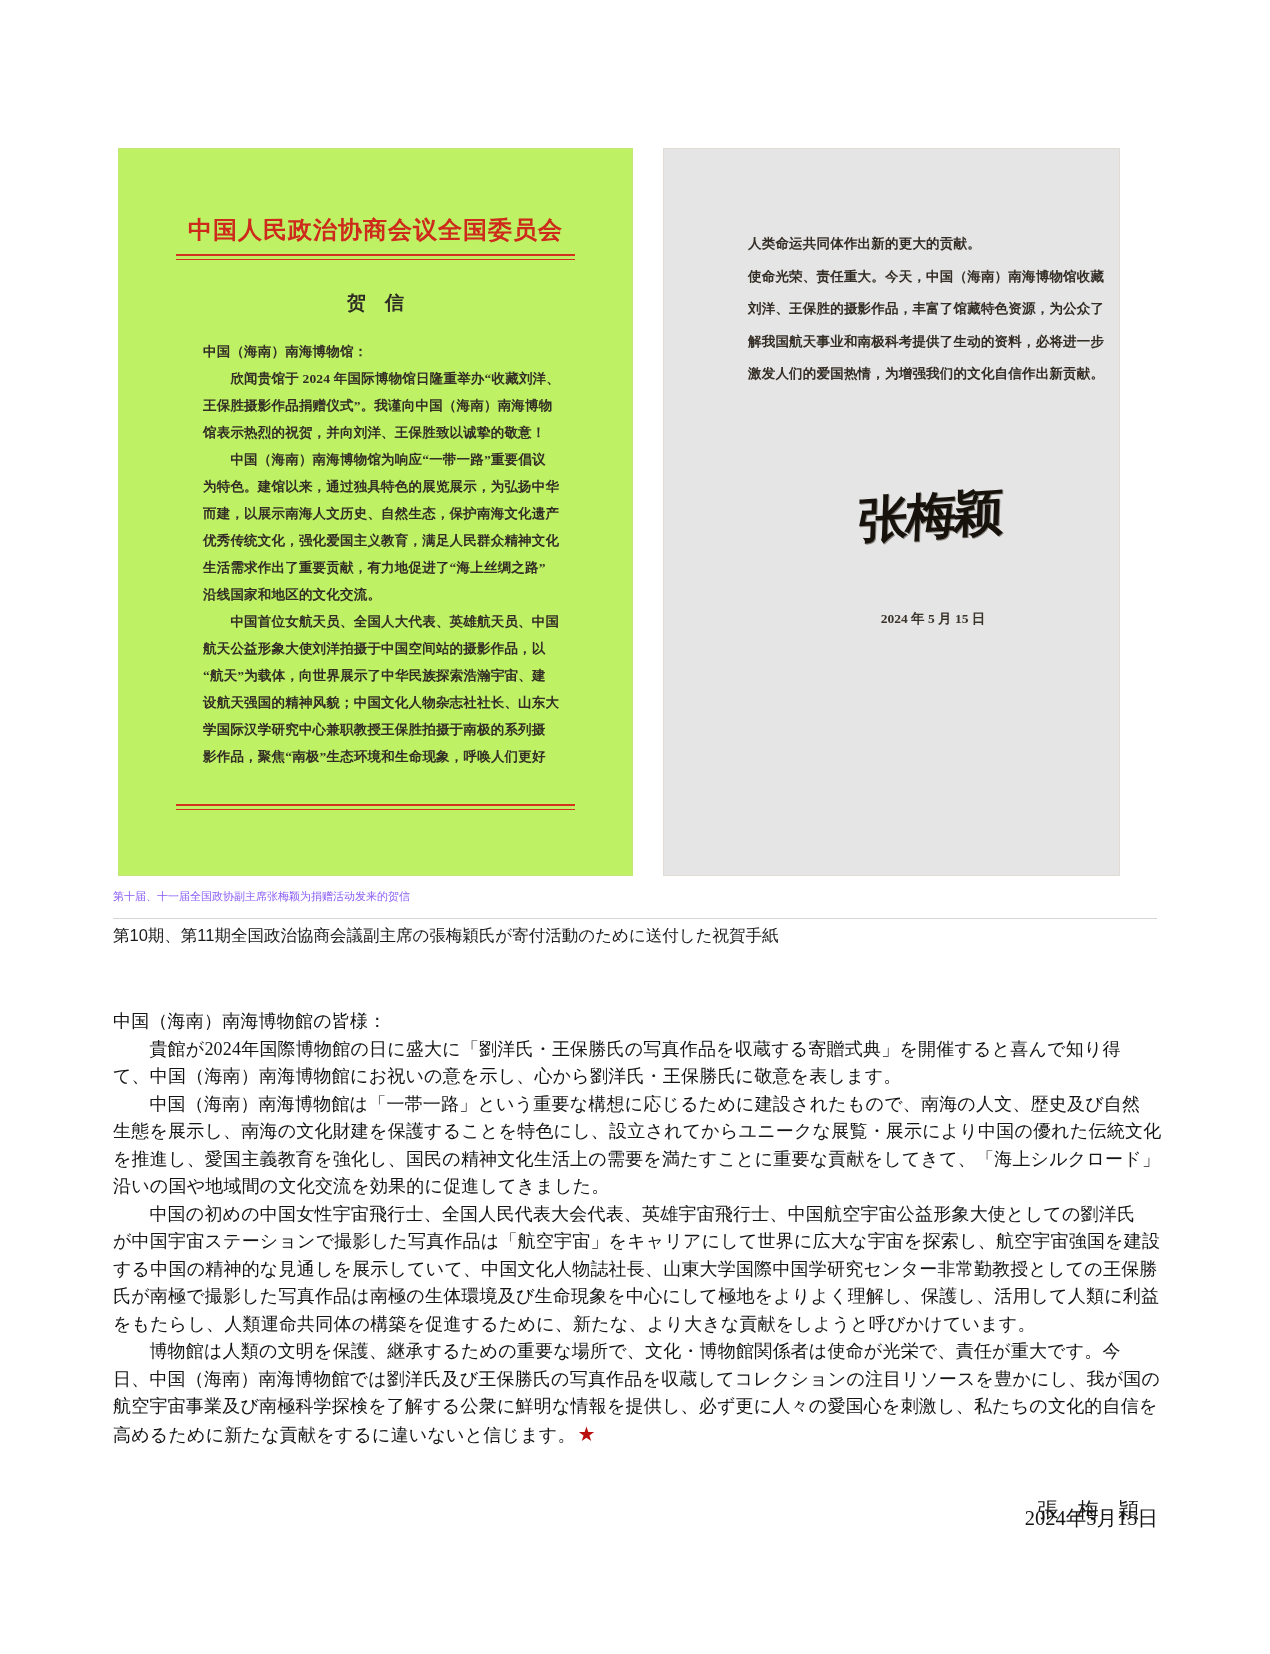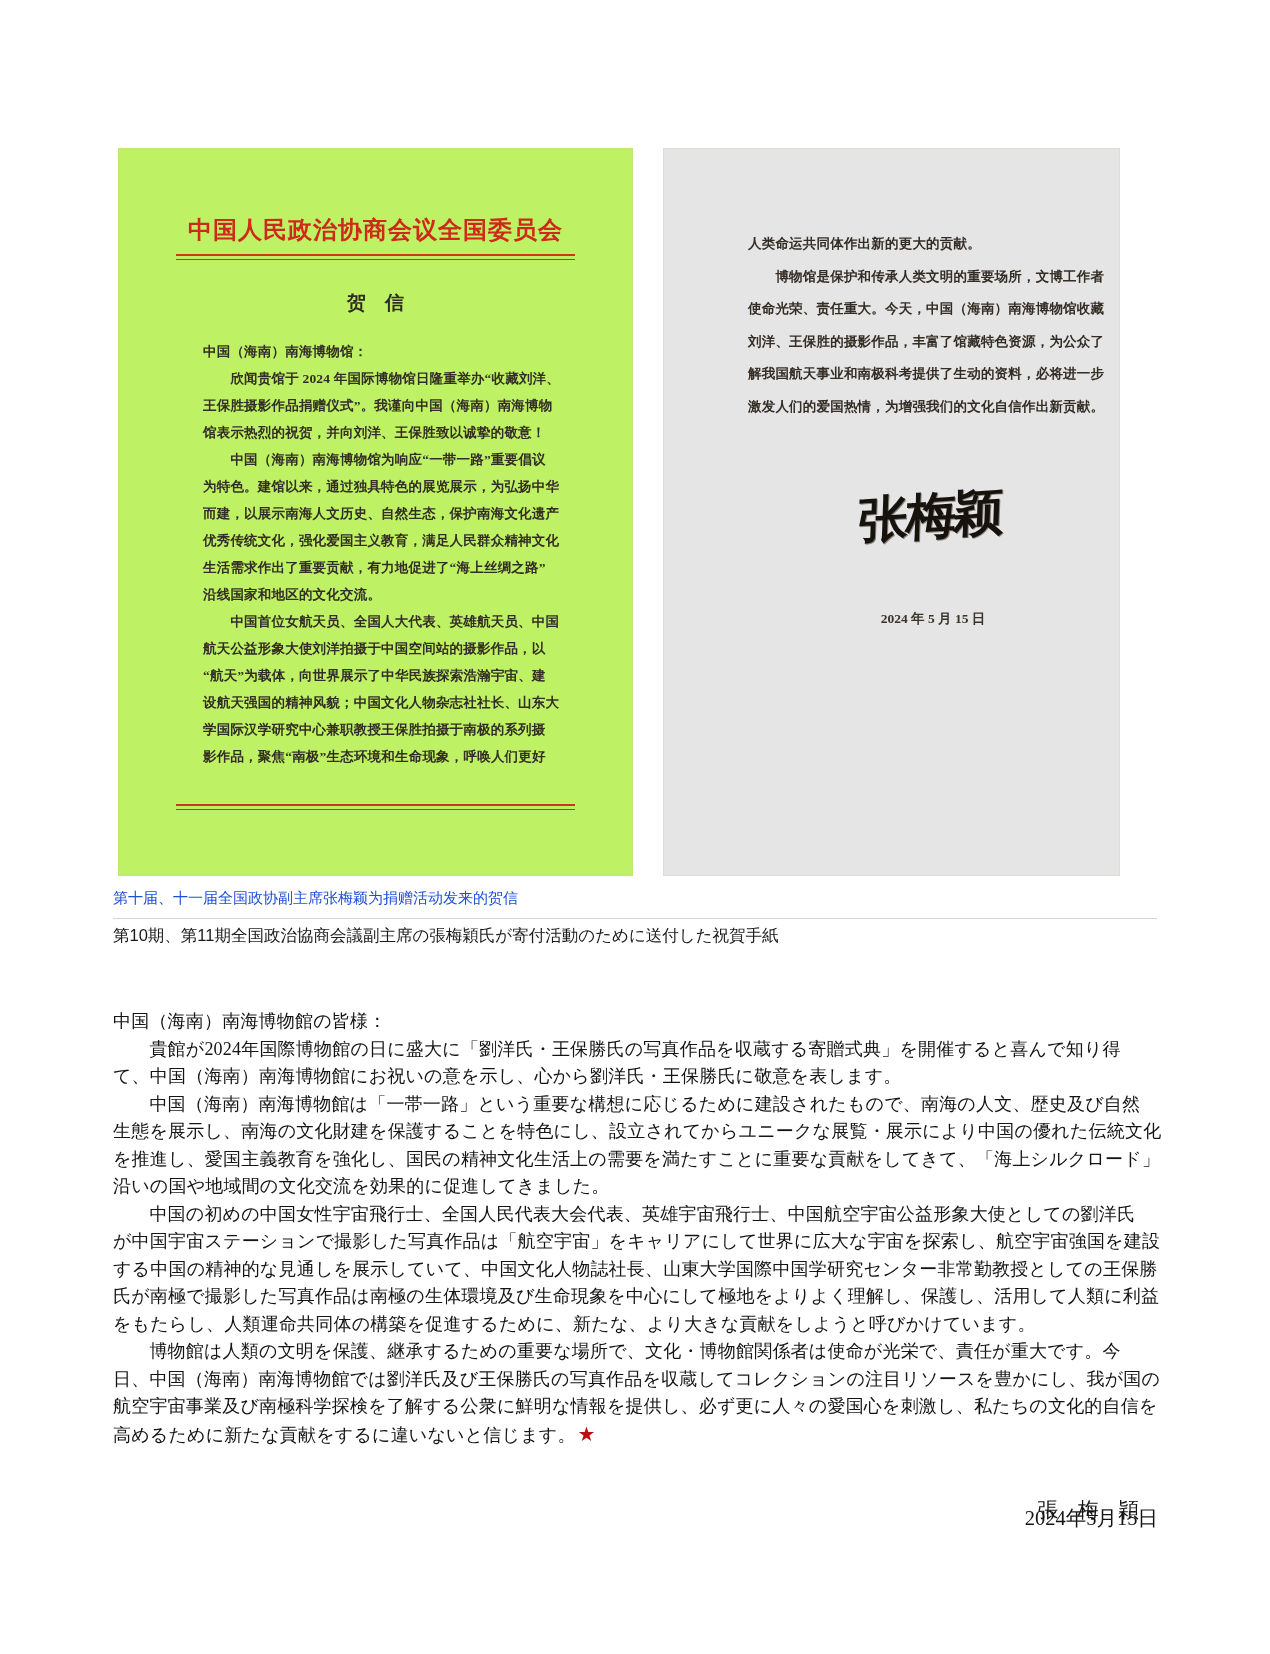--- a/index.html
+++ b/index.html
@@ -53,21 +53,21 @@
   .sig-date {
     position:absolute; left:150px; top:462px; width:240px;
     text-align:center; font-size:13.5px; font-weight:bold; color:#3a332a;
     white-space:nowrap;
   }
 
   
   .caption-zh {
     position:absolute; left:113px; top:889px;
     font-family:"Liberation Sans", sans-serif;
-    font-size:15px; color:#1d4ed8; white-space:nowrap;
+    font-size:11px; color:#8b5cf6; white-space:nowrap;
   }
   .caption-divider {
     position:absolute; left:113px; top:918px; width:1044px; height:0;
     border-top:1px solid #d5d5d5;
   }
   .caption-ja {
     position:absolute; left:113px; top:925px;
     font-family:"Liberation Sans", sans-serif;
     font-size:16.5px; color:#1a1a1a; white-space:nowrap;
   }
@@ -116,21 +116,20 @@
         <div class="letter-line">设航天强国的精神风貌；中国文化人物杂志社社长、山东大</div>
         <div class="letter-line">学国际汉学研究中心兼职教授王保胜拍摄于南极的系列摄</div>
         <div class="letter-line">影作品，聚焦“南极”生态环境和生命现象，呼唤人们更好</div>
       </div>
     <div class="red-rule rule-bottom"></div>
   </div>
 
   <div class="letter-page page-right">
     <div class="letter-body body-right">
         <div class="letter-line">人类命运共同体作出新的更大的贡献。</div>
-        <div class="letter-line">　　博物馆是保护和传承人类文明的重要场所，文博工作者</div>
         <div class="letter-line">使命光荣、责任重大。今天，中国（海南）南海博物馆收藏</div>
         <div class="letter-line">刘洋、王保胜的摄影作品，丰富了馆藏特色资源，为公众了</div>
         <div class="letter-line">解我国航天事业和南极科考提供了生动的资料，必将进一步</div>
         <div class="letter-line">激发人们的爱国热情，为增强我们的文化自信作出新贡献。</div>
       </div>
     <div class="sig-calligraphy">张梅颖</div>
     <div class="sig-date">2024 年 5 月 15 日</div>
   </div>
 
   <div class="caption-zh">第十届、十一届全国政协副主席张梅颖为捐赠活动发来的贺信</div>

